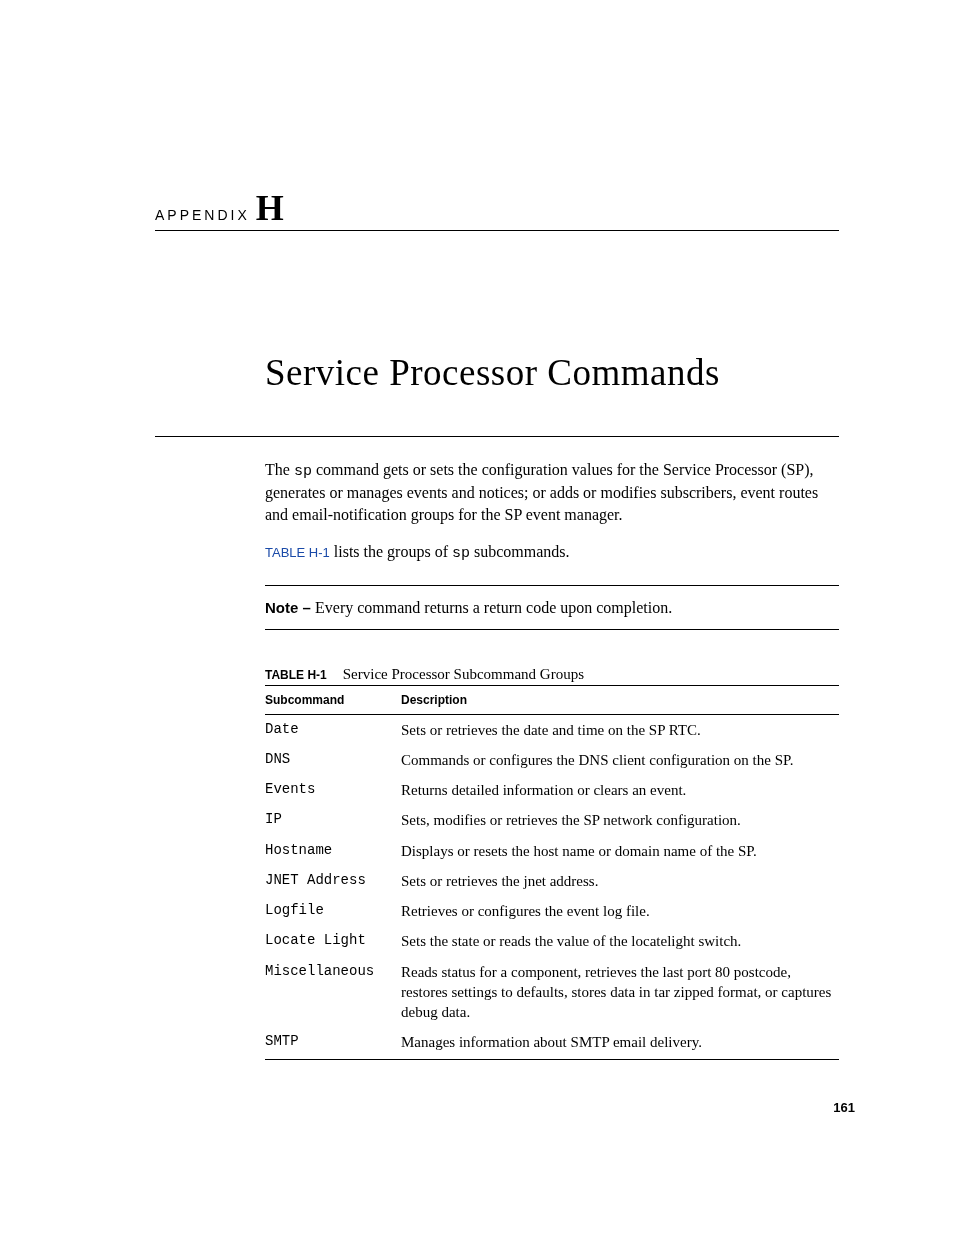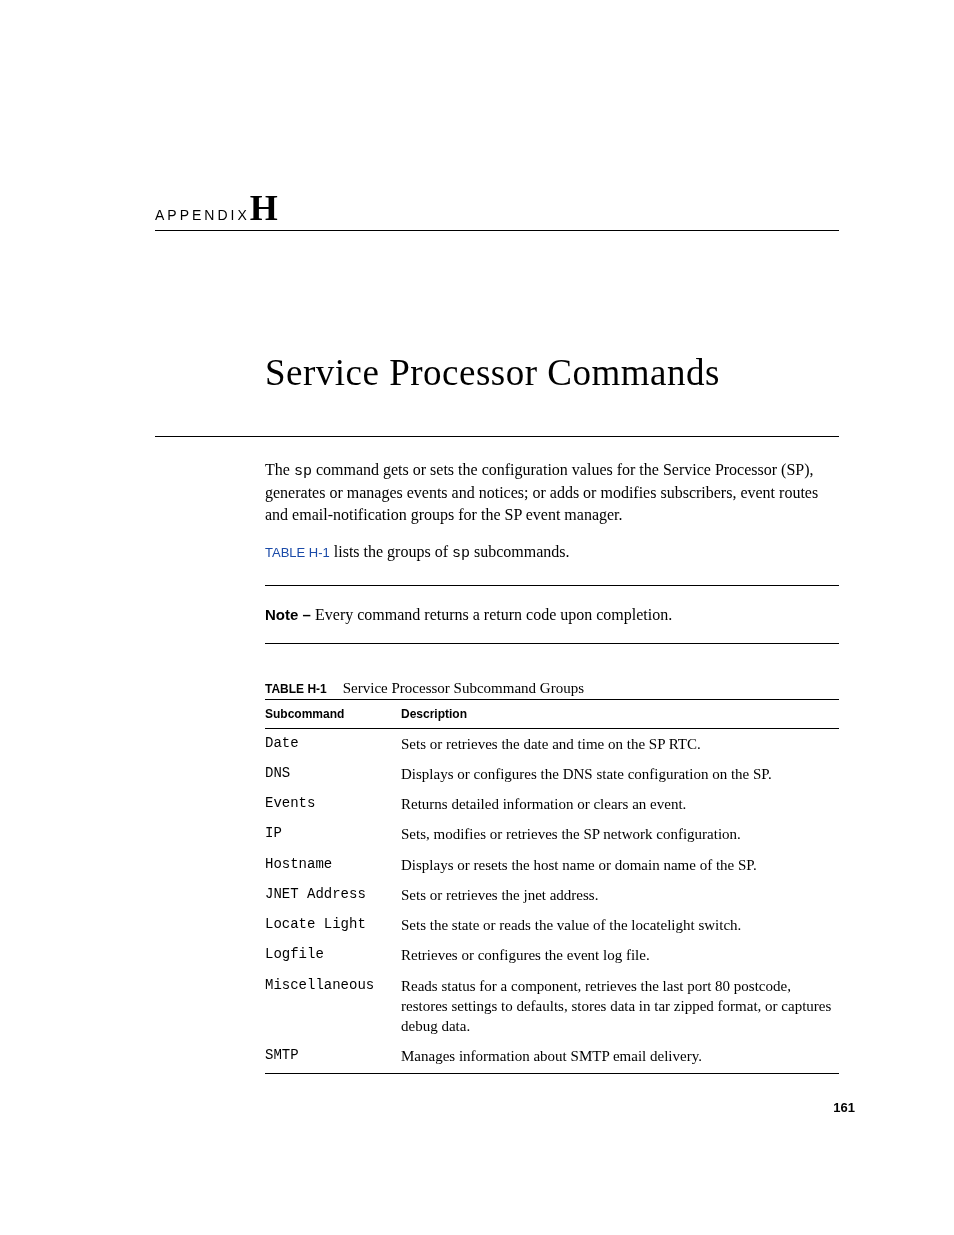--- a/index.html
+++ b/index.html
@@ -14,20 +14,21 @@
   }
   .page {
     padding: 190px 115px 0 155px;
   }
   .appendix-header {
     border-bottom: 1.5px solid #000;
     padding-bottom: 4px;
     margin-bottom: 120px;
     display: flex;
     align-items: baseline;
+    gap: 6px;
   }
   .appendix-label {
     font-family: Arial, Helvetica, sans-serif;
     font-size: 14px;
     letter-spacing: 3px;
     font-weight: normal;
   }
   .appendix-letter {
     font-family: "Palatino Linotype", Palatino, Georgia, serif;
     font-size: 36px;
@@ -59,21 +60,21 @@
     font-size: 15px;
   }
   .xref {
     color: #1a4aa8;
     font-size: 13px;
     font-family: Arial, Helvetica, sans-serif;
   }
   .note-block {
     border-top: 1.5px solid #000;
     border-bottom: 1.5px solid #000;
-    padding: 18px 0;
+    padding: 11px 0;
     margin: 20px 0 34px 0;
   }
   .note-label {
     font-family: Arial, Helvetica, sans-serif;
     font-weight: bold;
     font-size: 15px;
   }
   .table-caption {
     font-size: 15px;
     margin-bottom: 0;
@@ -161,47 +162,47 @@
           <th>Description</th>
         </tr>
       </thead>
       <tbody>
         <tr>
           <td class="col-sub">Date</td>
           <td>Sets or retrieves the date and time on the SP RTC.</td>
         </tr>
         <tr>
           <td class="col-sub">DNS</td>
-          <td>Displays or configures the DNS state configuration on the SP.</td>
+          <td>Commands or configures the DNS client configuration on the SP.</td>
         </tr>
         <tr>
           <td class="col-sub">Events</td>
           <td>Returns detailed information or clears an event.</td>
         </tr>
         <tr>
           <td class="col-sub">IP</td>
           <td>Sets, modifies or retrieves the SP network configuration.</td>
         </tr>
         <tr>
           <td class="col-sub">Hostname</td>
           <td>Displays or resets the host name or domain name of the SP.</td>
         </tr>
         <tr>
           <td class="col-sub">JNET Address</td>
           <td>Sets or retrieves the jnet address.</td>
         </tr>
         <tr>
+          <td class="col-sub">Logfile</td>
+          <td>Retrieves or configures the event log file.</td>
+        </tr>
+        <tr>
           <td class="col-sub">Locate Light</td>
           <td>Sets the state or reads the value of the locatelight switch.</td>
         </tr>
         <tr>
-          <td class="col-sub">Logfile</td>
-          <td>Retrieves or configures the event log file.</td>
-        </tr>
-        <tr>
           <td class="col-sub">Miscellaneous</td>
           <td>Reads status for a component, retrieves the last port 80 postcode, restores settings to defaults, stores data in tar zipped format, or captures debug data.</td>
         </tr>
         <tr>
           <td class="col-sub">SMTP</td>
           <td>Manages information about SMTP email delivery.</td>
         </tr>
       </tbody>
     </table>
 

